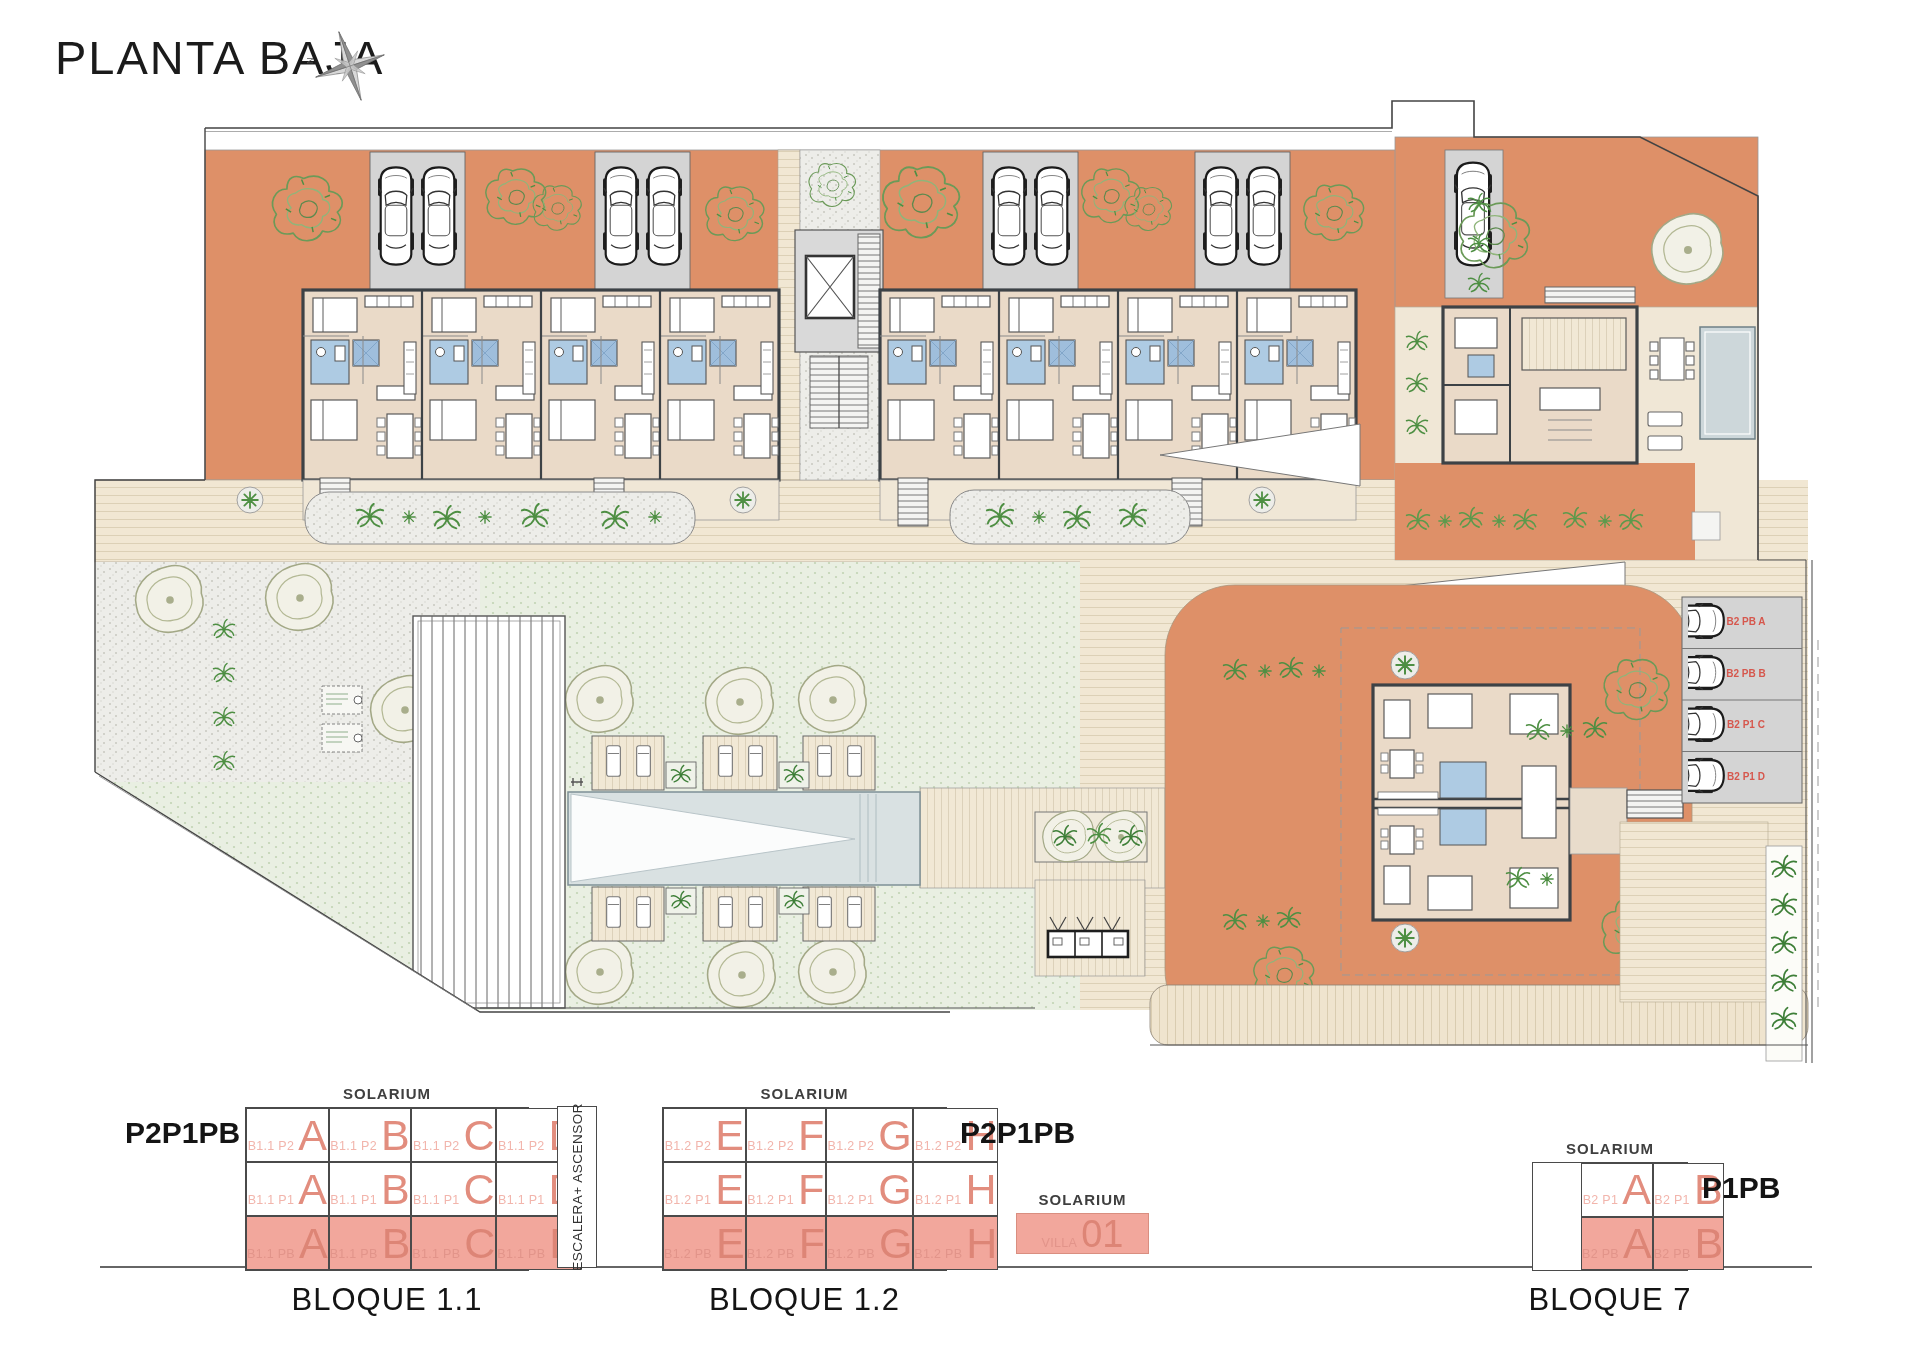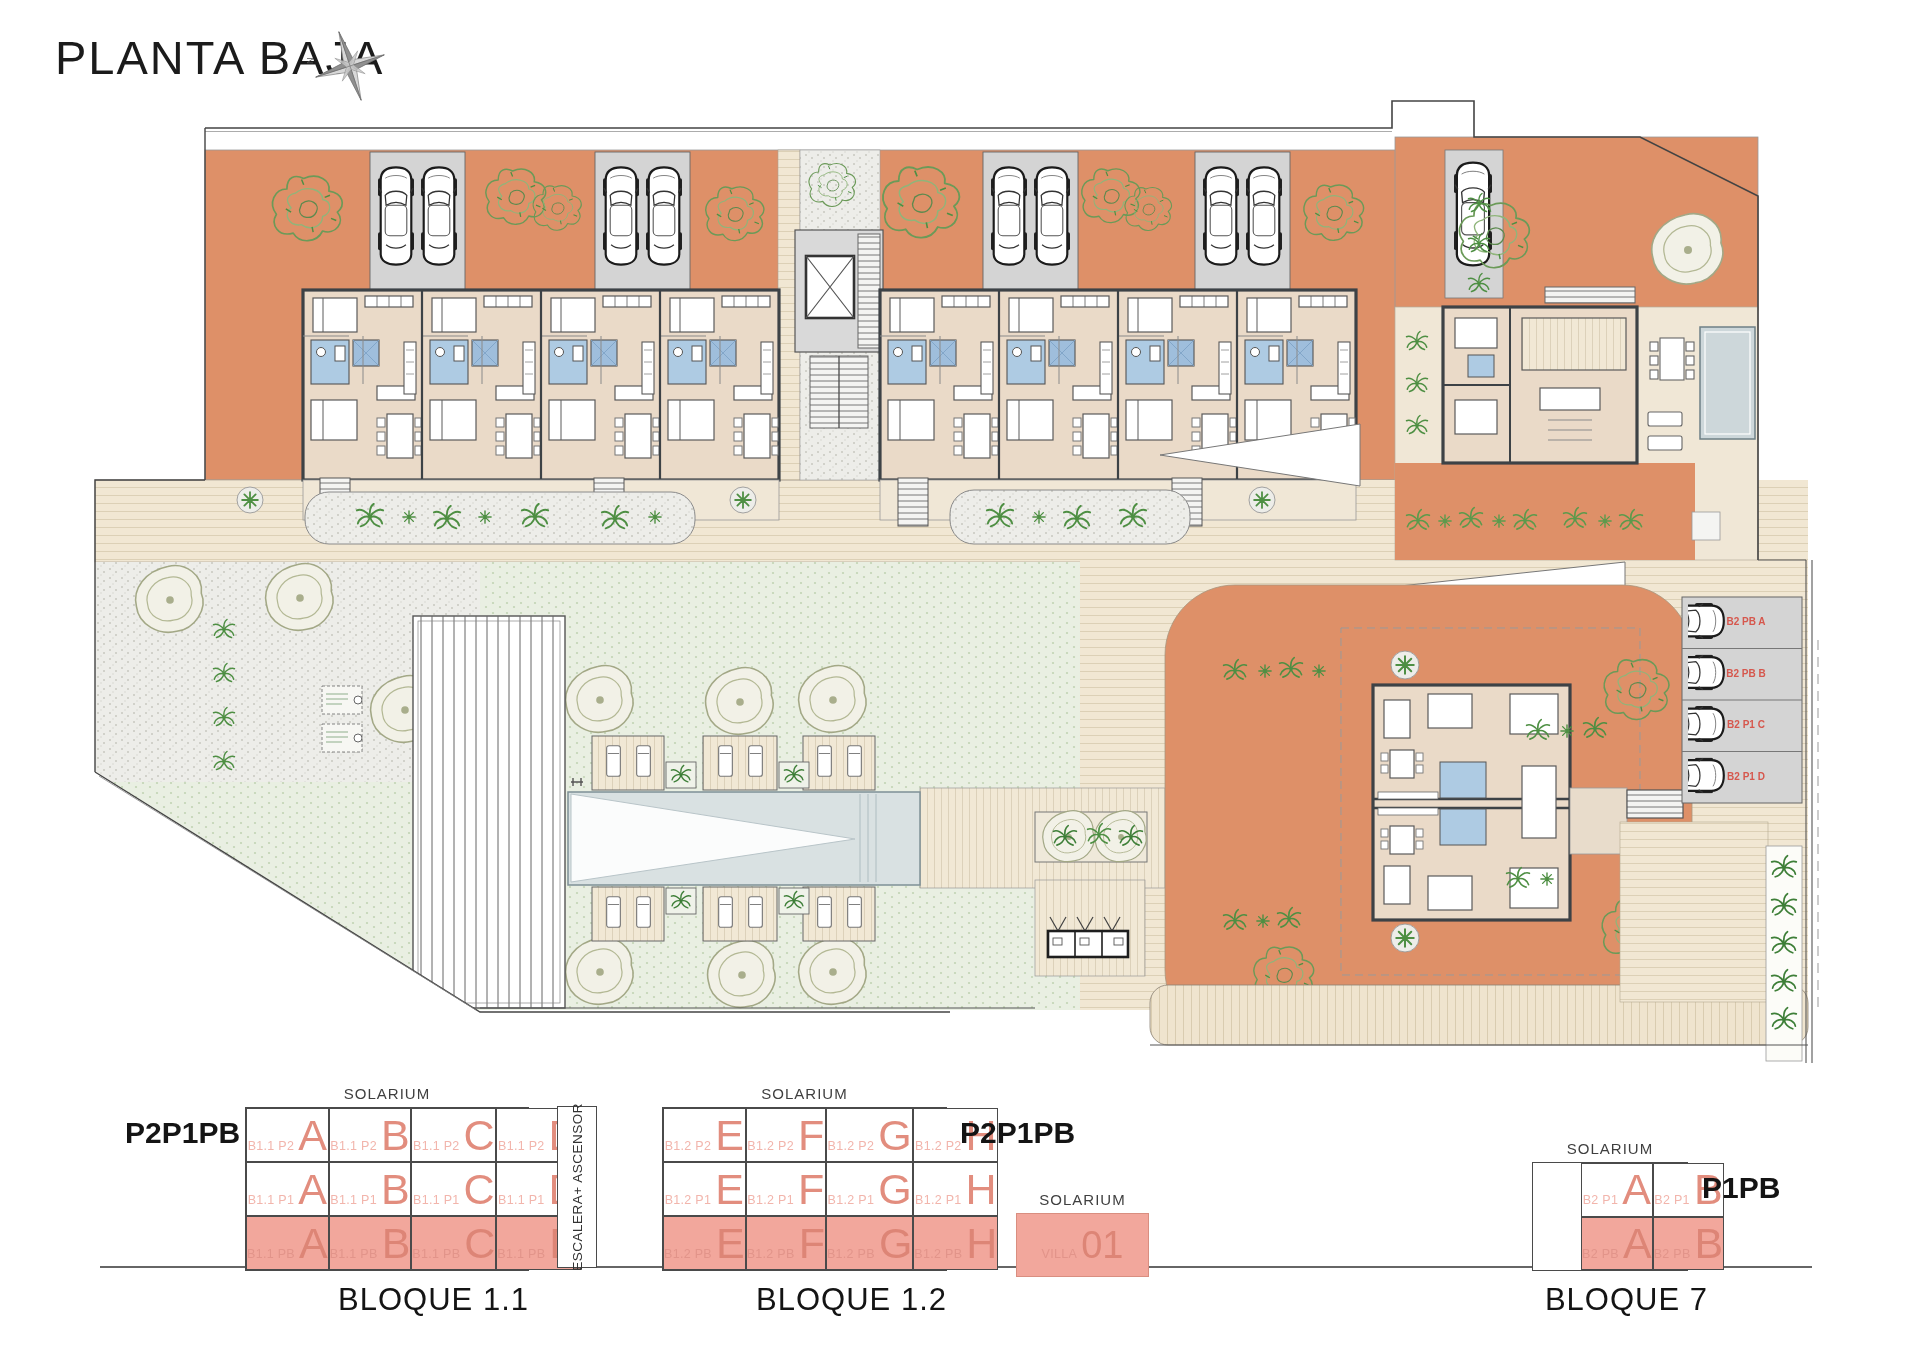--- a/index.html
+++ b/index.html
@@ -4,37 +4,37 @@
 <style>
   html,body{margin:0;padding:0;background:#fff;}
   body{width:1920px;height:1356px;position:relative;font-family:"Liberation Sans",sans-serif;overflow:hidden;}
   .abs{position:absolute;}
   
   .page-title{left:55px;top:30px;font-size:47px;color:#1b1b1b;letter-spacing:2px;font-weight:400;}
   
   .plan{position:absolute;left:0;top:0;}
   
   .blk{position:absolute;}
-  .sol{font-size:15px;color:#3f3f3f;text-align:center;letter-spacing:1px;margin-bottom:5px;}
+  .sol{font-size:15px;color:#3f3f3f;text-align:center;letter-spacing:1px;margin-bottom:5px;font-weight:bold;}
   .grid{display:grid;border:1.5px solid #4a4a4a;background:#fff;box-sizing:border-box;}
   .cols4{grid-template-columns:repeat(4,1fr);}
   .cols2{grid-template-columns:repeat(2,1fr);padding-left:48px;}
   .cell{border:0.8px solid #4a4a4a;height:54px;display:flex;align-items:center;justify-content:center;box-sizing:border-box;background:#fff;}
   .cell .row{display:flex;align-items:baseline;gap:4px;justify-content:center;}
   .pfx{font-size:12.5px;color:#F2B5AC;letter-spacing:0.3px;white-space:nowrap;}
   .ltr{font-size:43px;line-height:1;color:#E28D7E;}
   .cell.filled{background:#F2A79C;}
   .cell.filled .pfx{color:#E2948A;margin-top:16px;}
   .cell.filled .ltr{color:#DD8576;}
   .b2cell{height:53.5px;}
   .floors{position:absolute;display:flex;font-weight:bold;}
   .fl{height:54px;display:flex;align-items:center;font-size:30px;color:#141414;}
   .fl.h53{height:53.5px;}
   .fr-end{justify-content:flex-end;}
-  .btitle{position:absolute;font-size:31px;color:#141414;text-align:right;letter-spacing:1px;}
+  .btitle{position:absolute;font-size:31px;color:#141414;text-align:center;letter-spacing:1px;}
   .esc{position:absolute;border:1.2px solid #4a4a4a;background:#fff;display:flex;align-items:center;justify-content:center;box-sizing:border-box;}
   .vtext{writing-mode:vertical-rl;transform:rotate(180deg);font-size:13.5px;color:#333;letter-spacing:0.5px;white-space:nowrap;}
   .baseline{position:absolute;height:2px;background:#666;}
   .villa-box{border:1px solid #D98E80;}
 </style>
 </head>
 <body>
 
 <div class="abs page-title">PLANTA BAJA</div>
 <svg class="abs" style="left:302px;top:20px" width="90" height="90" viewBox="0 0 90 90">
@@ -698,21 +698,21 @@
 </div>
 <div class="floors" style="left:960px;top:1106px;width:90px">
   <div class="fl">P2</div>
   <div class="fl">P1</div>
   <div class="fl">PB</div>
 </div>
 <div class="btitle" style="left:662px;top:1282px;width:285px">BLOQUE 1.2</div>
 
 <div class="blk" style="left:1016px;top:1191px;width:133px">
   <div class="sol">SOLARIUM</div>
-  <div class="cell filled villa-box" style="height:64px">
+  <div class="cell filled villa-box" style="height:41px">
     <span class="row">
         <span class="pfx">VILLA</span>
         <span class="ltr" style="font-size:38px">01</span>
       </span>
   </div>
 </div>
 
 <div class="blk" style="left:1532px;top:1140px;width:156px">
   <div class="sol">SOLARIUM</div>
   <div class="grid cols2">

